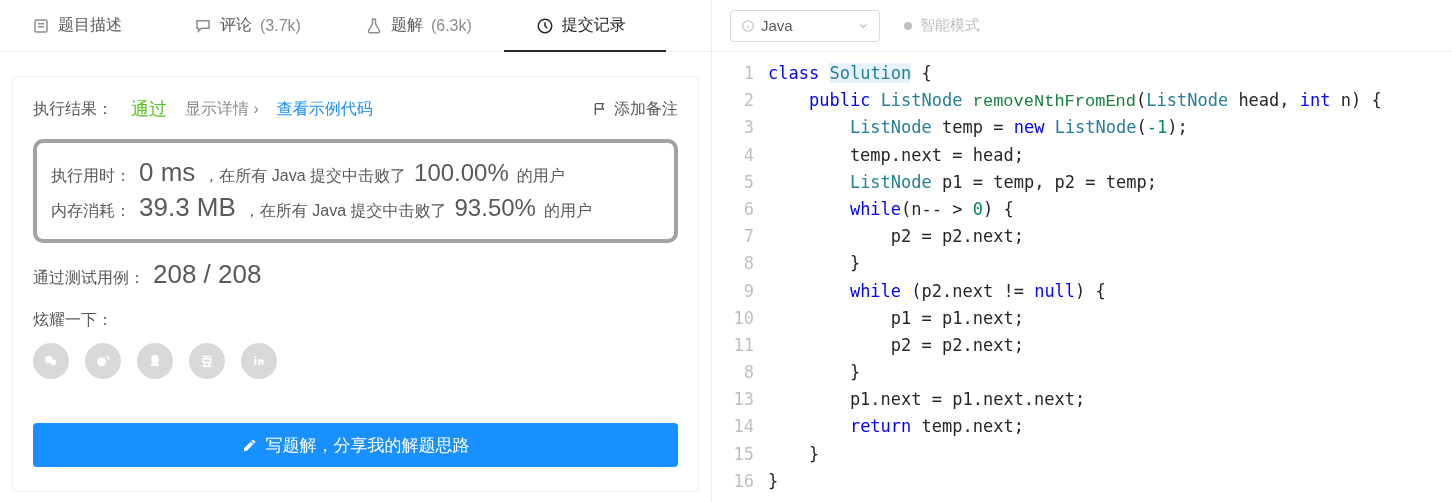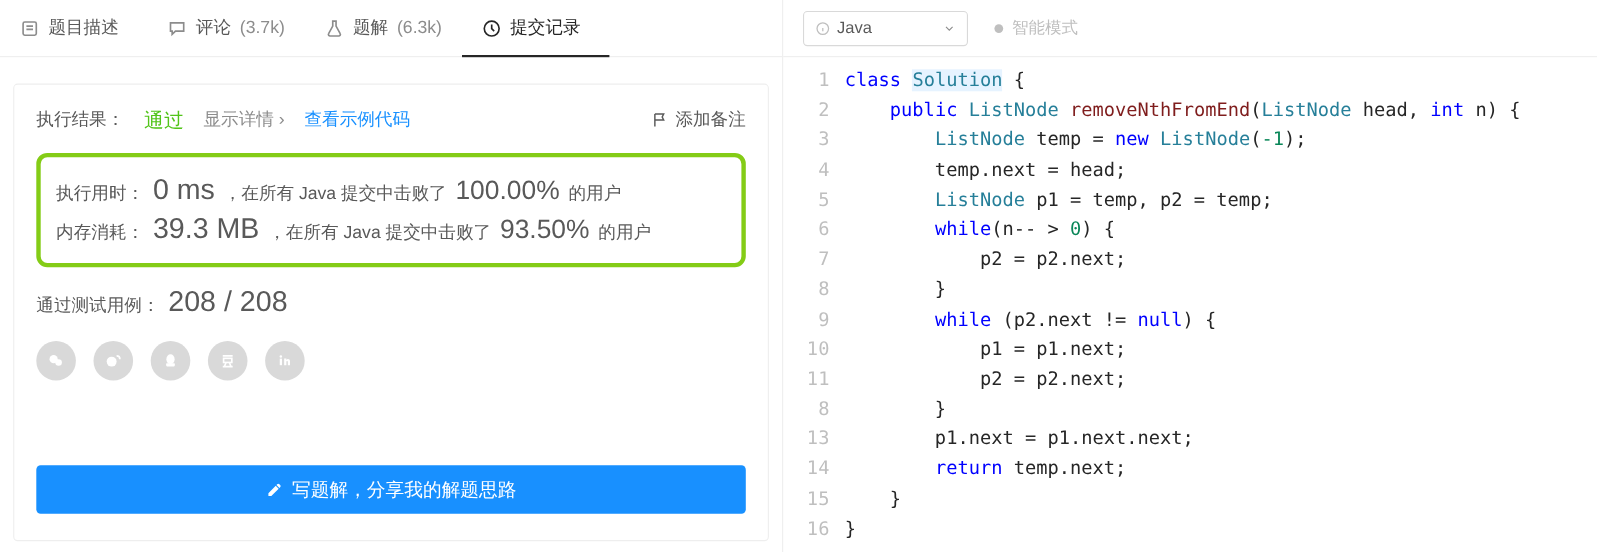--- a/index.html
+++ b/index.html
@@ -3,37 +3,37 @@
 <meta charset="utf-8">
 <style>
   * { box-sizing: border-box; margin: 0; padding: 0; }
   html, body { width: 1452px; height: 502px; font-family: -apple-system, BlinkMacSystemFont, "Segoe UI", Helvetica, Arial, sans-serif; background: #fff; color: #262626; }
   .layout { display: flex; width: 100%; height: 100%; }
   .left-pane { width: 712px; display: flex; flex-direction: column; border-right: 1px solid #eee; }
   .right-pane { flex: 1; display: flex; flex-direction: column; }
 
   
   .tabs { display: flex; height: 52px; border-bottom: 1px solid #eee; align-items: stretch; }
-  .tab { display: flex; align-items: center; gap: 8px; padding: 0 18px; font-size: 16px; color: #595959; cursor: pointer; position: relative; }
+  .tab { display: flex; align-items: center; gap: 8px; padding: 0 32px; font-size: 16px; color: #595959; cursor: pointer; position: relative; }
   .tab .icon { width: 18px; height: 18px; display: inline-flex; align-items: center; justify-content: center; }
   .tab.active { color: #262626; }
   .tab.active::after { content: ""; position: absolute; left: 0; right: 0; bottom: -1px; height: 2px; background: #262626; }
   .tab-count { color: #8c8c8c; }
 
   
   .results-card { margin: 24px 12px 10px; border: 1px solid #eee; border-radius: 4px; padding: 20px 20px 24px; flex: 1; display: flex; flex-direction: column; }
   .result-header { display: flex; align-items: center; justify-content: space-between; margin-bottom: 18px; }
   .result-left { display: flex; align-items: center; gap: 18px; }
   .result-label { font-size: 16px; color: #595959; }
   .pass { color: #52c41a; font-size: 18px; }
   .details-link { color: #8c8c8c; font-size: 16px; cursor: pointer; }
   .sample-link { color: #1890ff; font-size: 16px; cursor: pointer; }
   .add-note { display: flex; align-items: center; gap: 6px; color: #595959; font-size: 16px; cursor: pointer; }
 
-  .highlight-box { border: 4px solid #84cc16; border-radius: 10px; padding: 10px 14px 12px; margin-bottom: 16px; }
+  .highlight-box { border: 4px solid #a3a3a3; border-radius: 10px; padding: 10px 14px 12px; margin-bottom: 16px; }
   .metric-row { display: flex; align-items: baseline; gap: 8px; color: #595959; font-size: 16px; margin: 4px 0; flex-wrap: wrap; }
   .metric-row .big { font-size: 26px; color: #595959; }
   .metric-row .pct { font-size: 24px; color: #595959; }
 
   .testcases { display: flex; align-items: baseline; gap: 8px; color: #595959; font-size: 16px; margin-bottom: 20px; }
   .testcases .val { font-size: 26px; color: #595959; }
 
   .share-label { font-size: 16px; color: #595959; margin-bottom: 12px; }
   .share-icons { display: flex; gap: 16px; margin-bottom: 30px; }
   .share-icon { width: 36px; height: 36px; border-radius: 50%; background: #d9d9d9; display: flex; align-items: center; justify-content: center; color: #fff; cursor: pointer; }
@@ -48,21 +48,21 @@
   .dot { width: 8px; height: 8px; border-radius: 50%; background: #bfbfbf; }
 
   
   .code-editor { flex: 1; display: flex; font-family: SFMono-Regular, Menlo, Consolas, monospace; font-size: 17px; line-height: 1.6; padding-top: 8px; }
   .gutter { width: 56px; text-align: right; color: #bfbfbf; padding-right: 14px; user-select: none; }
   .gutter div { height: 27.2px; }
   .code-lines { flex: 1; white-space: pre; color: #262626; }
   .code-lines .line { height: 27.2px; }
   .kw { color: #0000ff; }
   .type { color: #267f99; }
-  .fn { color: #7f1d1d; }
+  .fn { color: #15803d; font-family: Liberation Mono, monospace; }
   .num { color: #098658; }
   .op { color: #262626; }
   .hl { background: #e6f3ff; }
 
   svg { display: block; }
 </style>
 </head>
 <body>
 
 <div class="layout">
@@ -143,20 +143,21 @@
           <span class="pct">93.50%</span>
           <span>的用户</span>
         </div>
       </div>
 
       <div class="testcases">
         <span>通过测试用例：</span>
         <span class="val">208 / 208</span>
       </div>
 
+      <div class="share-label">炫耀一下：</div>
       <div class="share-icons">
         <div class="share-icon">
             <svg viewBox="0 0 24 24" width="18" height="18" fill="#fff">
               <circle cx="9" cy="10" r="5"></circle>
               <circle cx="15" cy="14" r="4"></circle>
             </svg>
           </div>
         <div class="share-icon">
             <svg viewBox="0 0 24 24" width="18" height="18" fill="#fff">
               <circle cx="10" cy="13" r="6"></circle>

